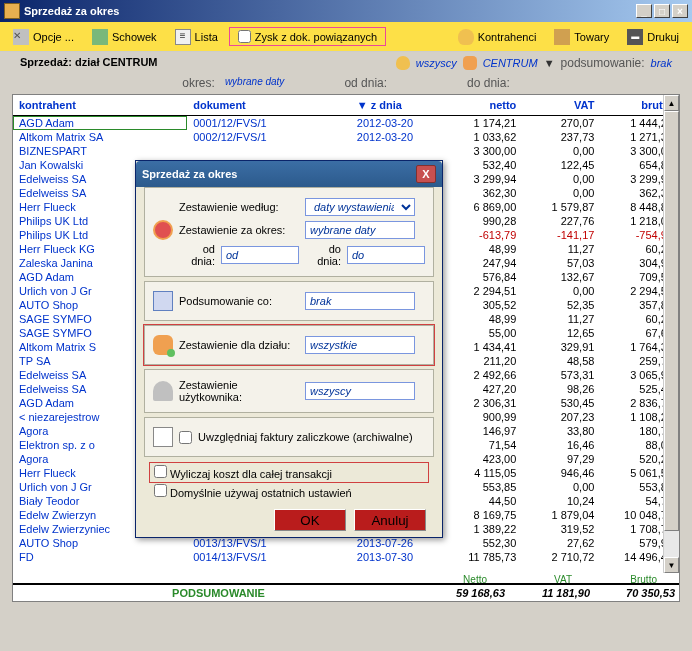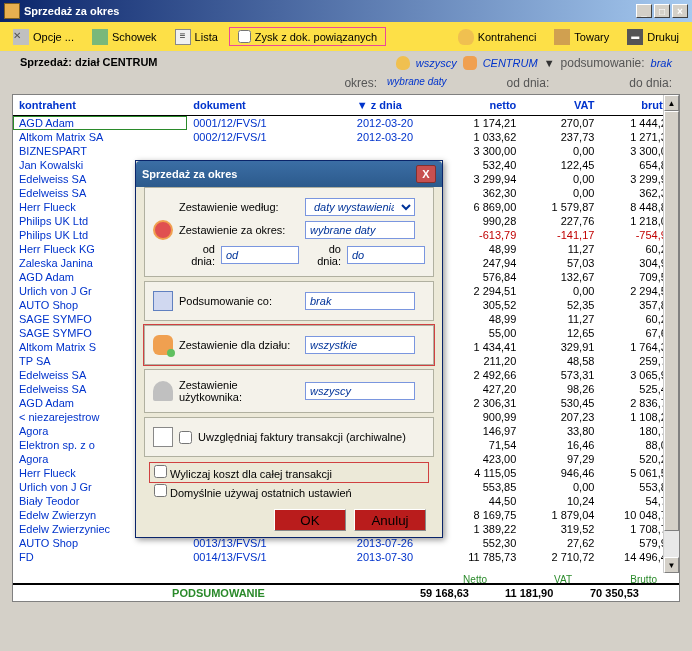--- a/index.html
+++ b/index.html
@@ -18,41 +18,41 @@
 .i-lista { background: #f0f0f0; border:1px solid #888; } .i-lista::before{content:"≡";font-size:10px;color:#333;display:block;text-align:center;}
 .i-kontra { background: #f0c050; border-radius:50% 50% 40% 40%; }
 .i-towary { background: #d0a050; }
 .i-drukuj { background: #555; } .i-drukuj::before{content:"▬";color:#fff;font-size:8px;display:block;text-align:center;padding-top:3px;}
 .zysk-box { display:flex; align-items:center; gap:4px; padding:2px 8px; border:1px solid #ec4899; }
 .tool-spacer { flex: 1; }
 
 .subhdr { padding: 4px 20px; display:flex; gap:8px; }
 .subhdr .title { font-weight: bold; }
 .subhdr-right { display:flex; align-items:center; gap:6px; margin-left:auto; flex-wrap:wrap; }
-.subhdr2 { padding: 2px 20px 4px; display:flex; justify-content:flex-end; gap:10px; font-size:10px; }
+.subhdr2 { padding: 2px 20px 4px; display:flex; justify-content:center; gap:10px; font-size:10px; }
 .italic-link { color:#0033cc; font-style:italic; }
 .small-label { color:#555; font-size:12px; }
 .drop { color:#333; }
 
 .table-wrap { margin: 0 12px; border: 1px solid #808080; background:#fff; height: 508px; overflow:hidden; position:relative; }
 table { width: 100%; border-collapse: collapse; }
 thead th { color:#0033cc; font-weight:bold; padding:4px 6px; border-bottom:1px solid #000; text-align:left; font-size:11px; }
 thead th.r { text-align:right; }
 tbody td { padding: 1px 6px; color:#0033cc; white-space:nowrap; overflow:hidden; }
 tbody td.r { text-align:right; color:#000; }
 tbody td.neg { color:#c00000; }
 tbody tr.selected td:first-child { outline:1px solid #2a8a2a; outline-offset:-1px; }
 .col-k { width: 180px; }
 .col-d { width: 170px; }
 .col-z { width: 95px; }
 .col-n, .col-v, .col-b { width: 80px; }
 
 .footer-row { position:absolute; left:0; right:0; bottom:0; border-top:2px solid #000; display:flex; background:#fff; padding:2px 4px; }
 .footer-row .lab { flex:1; text-align:center; color:#2a8a2a; font-weight:bold; }
-.footer-row .cell { width:85px; text-align:left; }
+.footer-row .cell { width:85px; text-align:right;font-style:italic; }
 .footer-top-labels { position:absolute; right:18px; bottom:16px; display:flex; gap:0; }
 .footer-top-labels span { width:85px; text-align:right; color:#2a8a2a; font-size:10px; padding-right:4px; }
 
 
 .sbar { position:absolute; top:0; right:0; bottom:28px; width:16px; background:#e8e8e8; border-left:1px solid #ccc; }
 .sbar .sbtn { height:16px; background:#d4d0c8; border:1px solid #fff; border-right-color:#808080; border-bottom-color:#808080; display:flex;align-items:center;justify-content:center;font-size:8px;}
 .sbar .thumb { position:absolute; top:16px; left:0; right:0; height:420px; background:#d4d0c8; border:1px solid #fff; border-right-color:#808080; border-bottom-color:#808080;}
 .sbar .sbtn.bot { position:absolute; bottom:0; left:0; right:0; }
 
 
@@ -486,21 +486,21 @@
       <div class="row">
         <span class="picon pi-user"></span>
         <span class="lab">Zestawienie użytkownika:</span>
         <input class="sel" value="wszyscy" style="">
       </div>
     </div>
     <div class="panel">
       <div class="row">
         <span class="picon pi-page"></span>
         <input type="checkbox" class="chk" style="">
-        <span>Uwzględniaj faktury transakcji (archiwalne)</span>
+        <span>Uwzględniaj faktury zaliczkowe (archiwalne)</span>
       </div>
     </div>
     <div style="padding:2px 6px;">
       <div class="row" style="outline:1px solid #d04040; padding:2px 4px;">
         <input type="checkbox" class="chk" style="">
         <span>Wyliczaj koszt dla całej transakcji</span>
       </div>
       <div class="row" style="padding:2px 4px;">
         <input type="checkbox" class="chk" style="">
         <span>Domyślnie używaj ostatnich ustawień</span>

